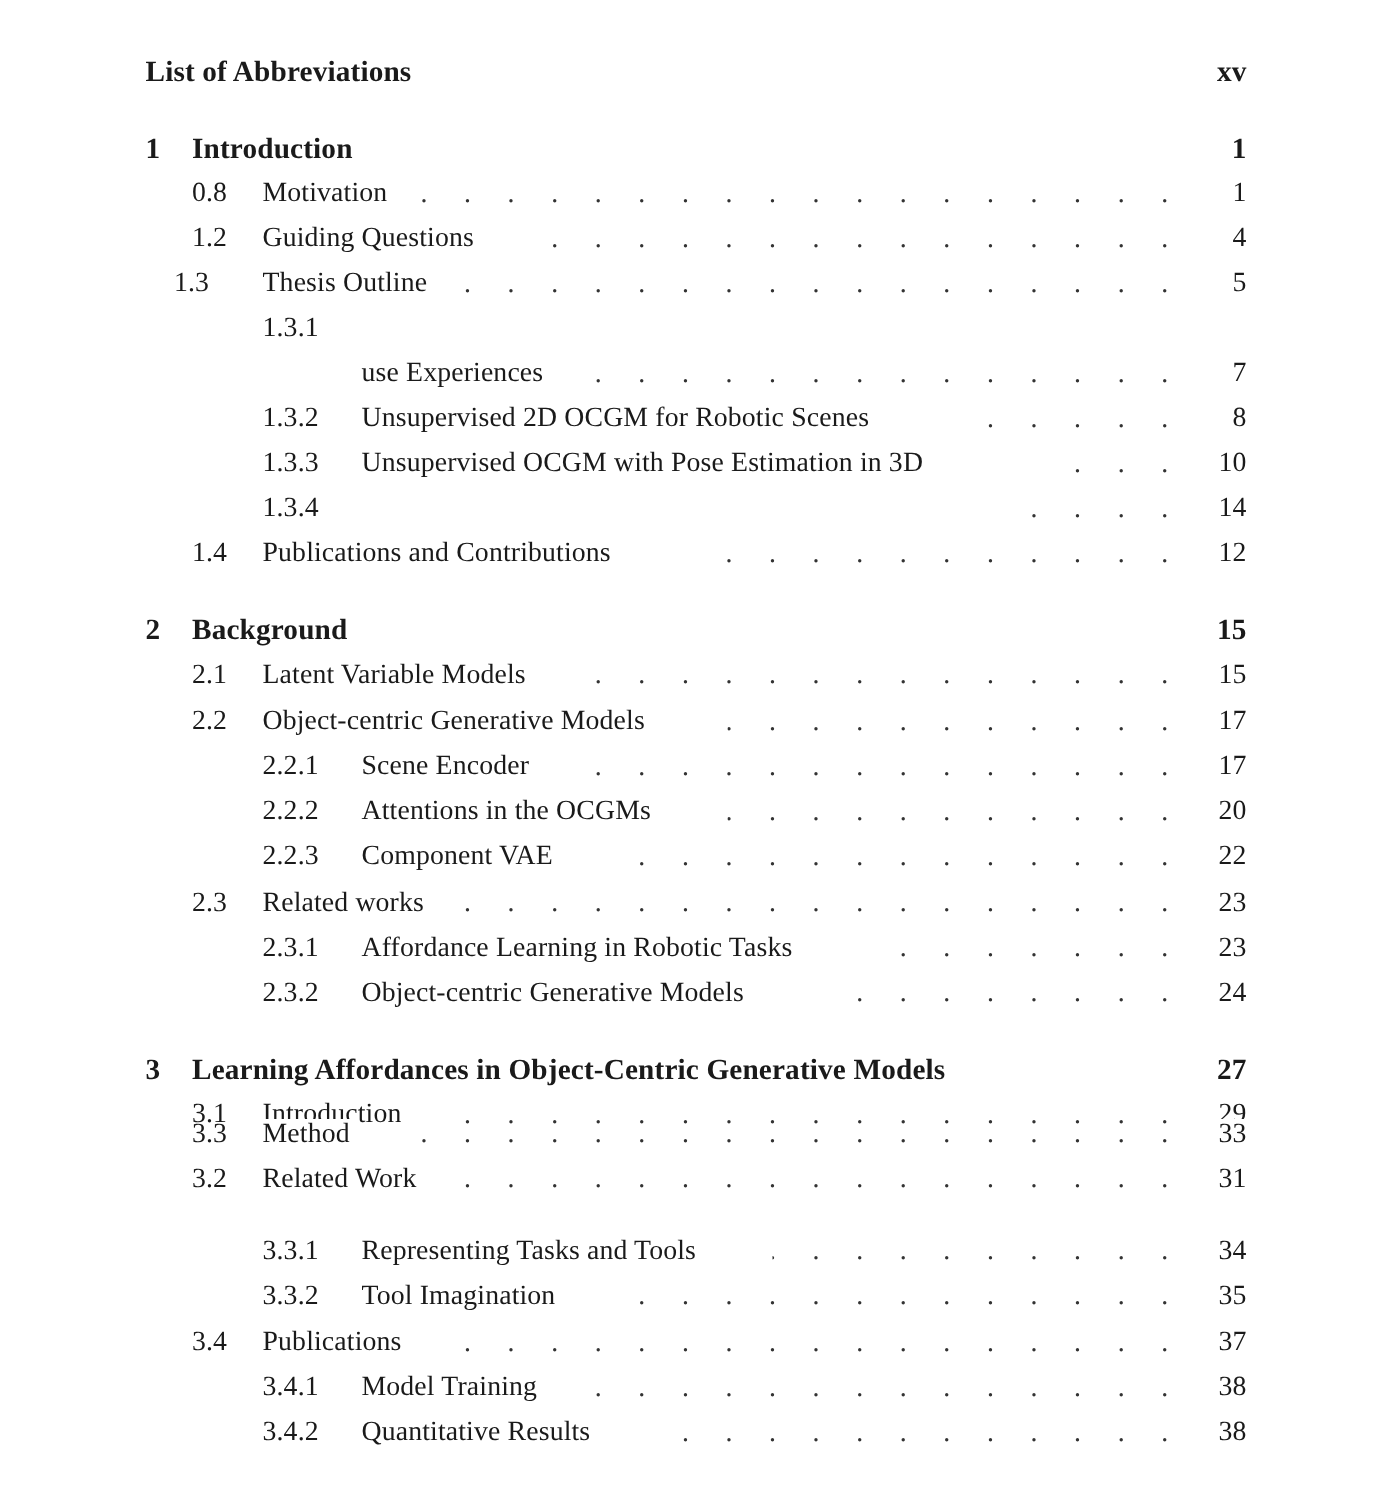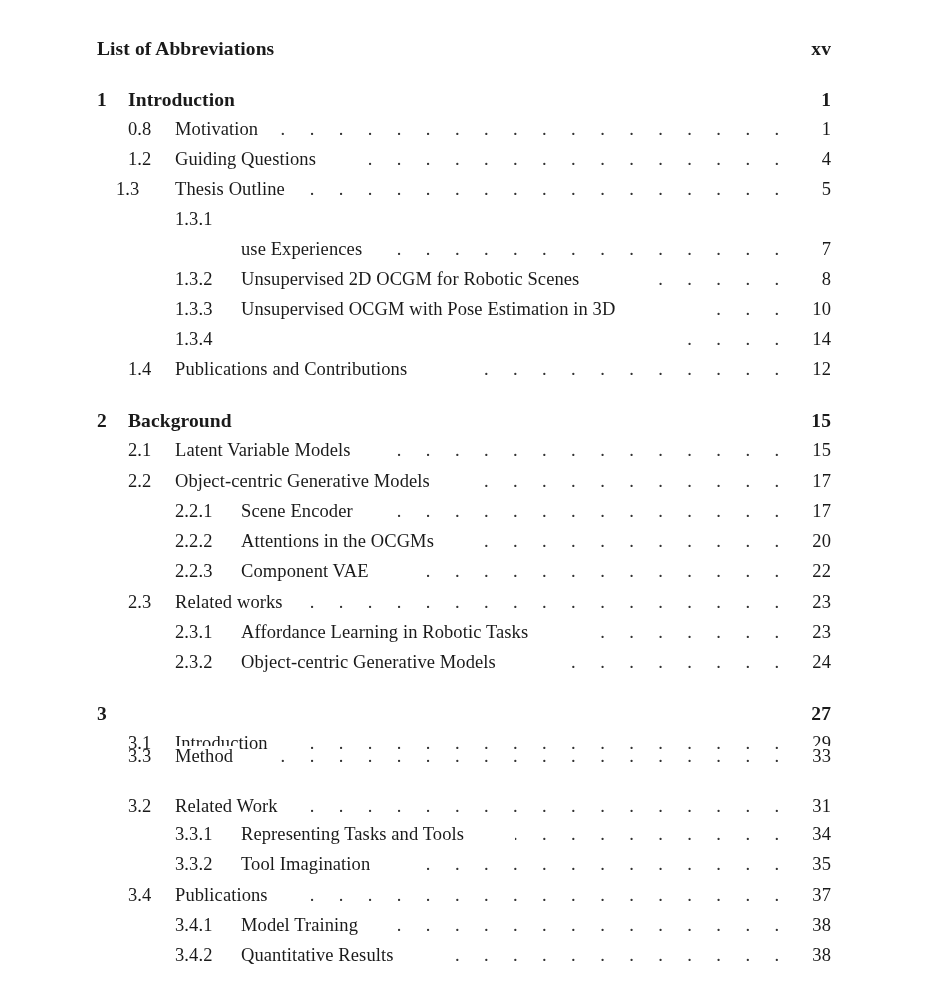--- a/index.html
+++ b/index.html
@@ -145,31 +145,32 @@
 
   <div class="row" style="top:652px">
     <span class="num" style="left:175px">2.3.2</span>
     <span class="leader" style="left:550px">. . . . . . . . . . . . . . . . . . . . . . . . . . . . . . . . . . . . . . . . . . . . . . . . . . . . . . . . . . . . . . . . . . . .</span>
     <span class="title" style="left:241px">Object-centric Generative Models</span>
     <span class="page-no">24</span>
   </div>
 
   <div class="row bold" style="top:703px">
     <span class="num" style="left:97px">3</span>
+    <span class="title" style="left:128px">Learning Affordances in Object-Centric Generative Models</span>
     <span class="page-no">27</span>
   </div>
 
   <div class="row" style="top:733px">
     <span class="num" style="left:128px">3.1</span>
     <span class="leader" style="left:290px">. . . . . . . . . . . . . . . . . . . . . . . . . . . . . . . . . . . . . . . . . . . . . . . . . . . . . . . . . . . . . . . . . . . .</span>
     <span class="title" style="left:175px">Introduction</span>
     <span class="page-no">29</span>
   </div>
 
-  <div class="row" style="top:796px">
+  <div class="row" style="top:776px">
     <span class="num" style="left:128px">3.2</span>
     <span class="leader" style="left:305px">. . . . . . . . . . . . . . . . . . . . . . . . . . . . . . . . . . . . . . . . . . . . . . . . . . . . . . . . . . . . . . . . . . . .</span>
     <span class="title" style="left:175px">Related Work</span>
     <span class="page-no">31</span>
   </div>
 
   <div class="row" style="top:746px">
     <span class="num" style="left:128px">3.3</span>
     <span class="leader" style="left:255px">. . . . . . . . . . . . . . . . . . . . . . . . . . . . . . . . . . . . . . . . . . . . . . . . . . . . . . . . . . . . . . . . . . . .</span>
     <span class="title" style="left:175px">Method</span>

